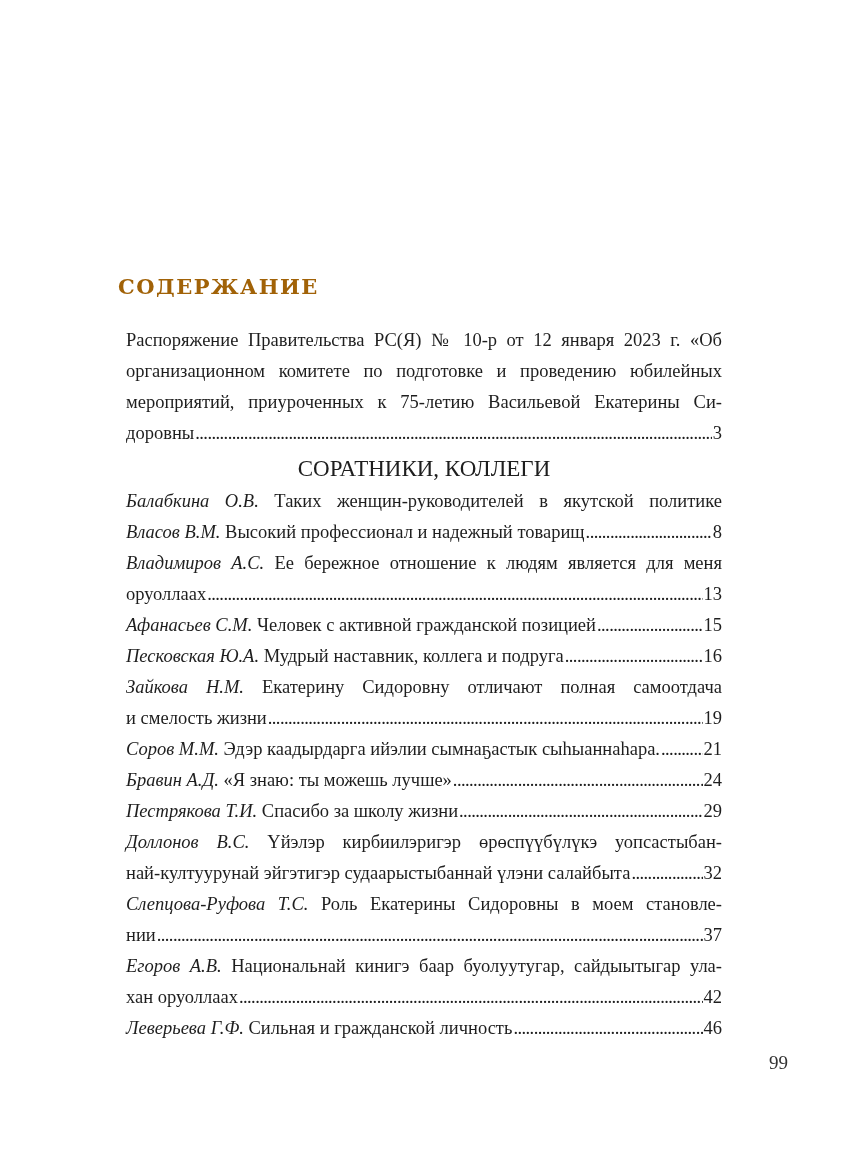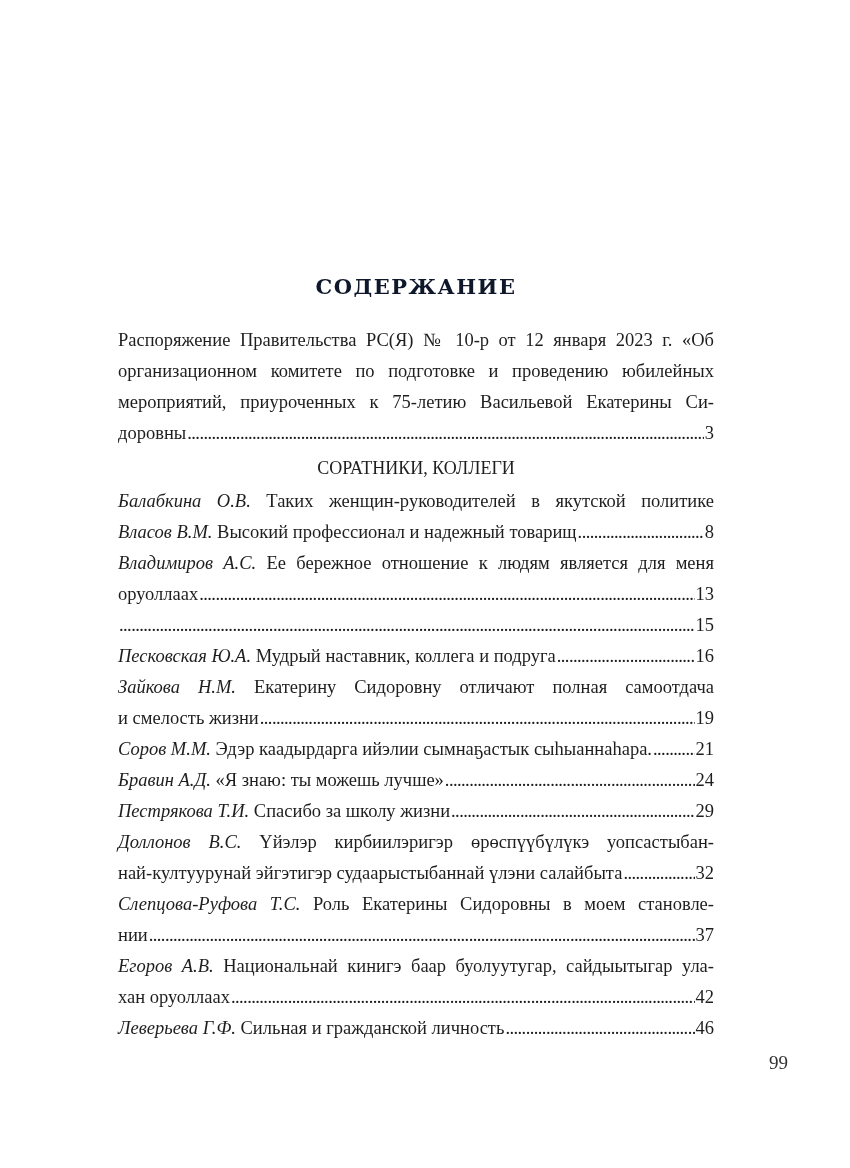--- a/index.html
+++ b/index.html
@@ -1,22 +1,22 @@
 <!DOCTYPE html>
 <html><head>
 <meta charset="utf-8">
 <style>
   html, body { margin: 0; padding: 0; background: #ffffff; }
   body { width: 850px; height: 1168px; position: relative; overflow: hidden;
          font-family: "Liberation Serif", "DejaVu Serif", serif; color: #1e1e1e; }
   .page { position: absolute; left: 118px; top: 0; width: 596px; }
-  .title { position: absolute; left: 0; width: 596px; top: 274px; text-align: center;
-           font-family: "DejaVu Serif", serif; font-weight: bold; font-size: 21px; letter-spacing: 1.5px; color: #0f172a; }
-  .entries { position: absolute; left: 0; width: 596px; top: 325px; font-size: 18.5px; line-height: 31px; }
-  .section { text-align: center; font-size: 18px; margin: 4px 0 2px 0; line-height: 31px; }
+  .title { position: absolute; left: 0; width: 596px; top: 274px; 
+           font-family: "DejaVu Serif", serif; font-weight: bold; font-size: 21px; letter-spacing: 1.5px; color: #a16207; }
+  .entries { position: absolute; left: 8px; width: 596px; top: 325px; font-size: 18.5px; line-height: 31px; }
+  .section { text-align: center; font-size: 23px; margin: 4px 0 2px 0; line-height: 31px; }
   .lead { text-align: justify; text-align-last: justify; }
   .author { font-style: italic; }
   .last { display: flex; align-items: flex-start; }
   .last .txt { white-space: nowrap; }
   .last .dots { flex: 1; overflow: hidden; white-space: nowrap; margin: 0 1px; }
   .last .dots::before { content: ". . . . . . . . . . . . . . . . . . . . . . . . . . . . . . . . . . . . . . . . . . . . . . . . . . . . . . . . . . . . . . . . . . . . . . . . . . . . . . . . . . . . . . . . . . . . . . . . . . . . . . . . . . . . . . . . . . . . . . . . . . . . . . . . . . . . . . . . . . . . . . . . . . . . . . . . . . . . . . . . . . . . . . . . . . . . . . . . . . . . . . . . . . . . . . . . . . . . . . . . . . . . . . . . . . ";
                         letter-spacing: -2.6px; }
   .last .pg { white-space: nowrap; }
   .pagenum { position: absolute; left: 769px; top: 1052px; font-size: 19px; color: #333; }
 </style>
@@ -54,20 +54,21 @@
         <div>
           <div class="lead"><span class="author">Владимиров А.С.</span><span> Ее бережное отношение к людям является для меня</span></div>
           <div class="last">
             <span class="txt"><span>оруоллаах</span></span>
             <span class="dots"></span>
             <span class="pg">13</span>
           </div>
         </div>
         <div>
           <div class="last">
+            <span class="txt"><span class="author">Афанасьев С.М.</span><span> Человек с активной гражданской позицией</span></span>
             <span class="dots"></span>
             <span class="pg">15</span>
           </div>
         </div>
         <div>
           <div class="last">
             <span class="txt"><span class="author">Песковская Ю.А.</span><span> Мудрый наставник, коллега и подруга</span></span>
             <span class="dots"></span>
             <span class="pg">16</span>
           </div>

